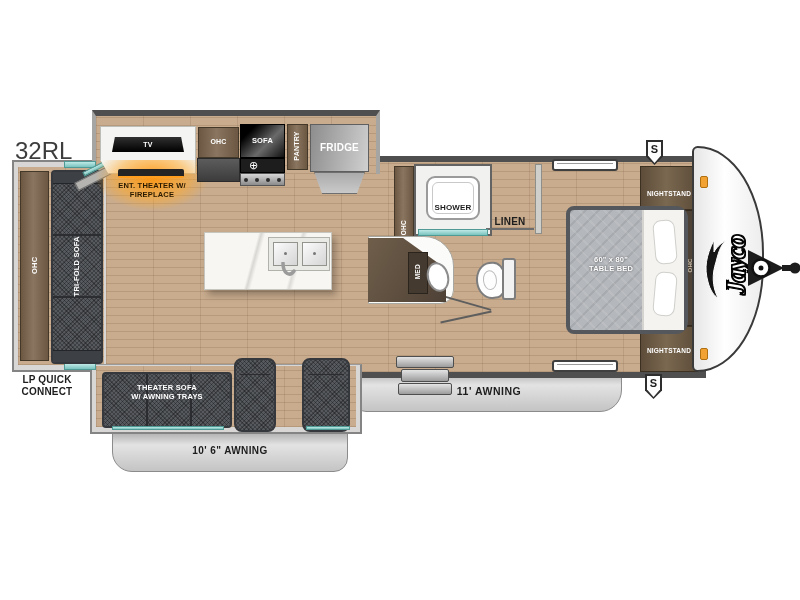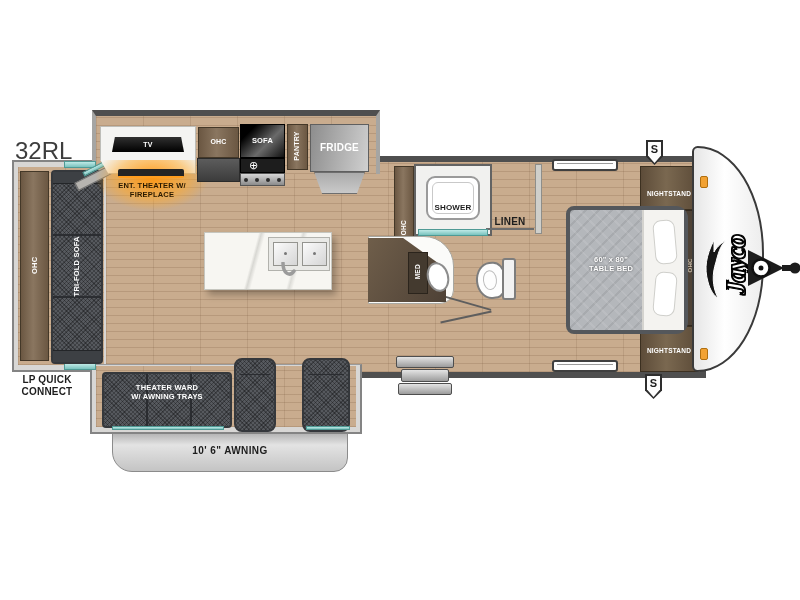--- a/index.html
+++ b/index.html
@@ -33,20 +33,23 @@
   .knobs{display:flex;justify-content:space-around;align-items:center;height:100%;}
   .knobs b{width:4px;height:4px;border-radius:50%;background:#2c2c2c;}
 </style>
 </head>
 <body>
 
 <div id="canvas">
 
   <div class="abs" style="left:15px;top:116px;font-size:24px;color:#3d3d3d;margin-top:21px;">32RL</div>
 
+  <div class="abs awning" style="left:356px;top:370px;width:266px;height:42px;z-index:1;border-radius:0 0 22px 10px;">
+    <span class="lbl dk" style="font-size:10.5px;letter-spacing:.5px;">11' AWNING</span>
+  </div>
   <div class="abs awning" style="left:112px;top:430px;width:236px;height:42px;z-index:1;border-radius:0 0 14px 20px;">
     <span class="lbl dk" style="font-size:10px;letter-spacing:.4px;">10' 6" AWNING</span>
   </div>
 
   <div class="abs wood" style="left:100px;top:156px;width:606px;height:222px;border:6px solid #4f4f4f;z-index:2;"></div>
 
   <div class="abs frame" style="left:12px;top:160px;width:94px;height:212px;z-index:3;border-right:none;"></div>
   <div class="abs wood" style="left:18px;top:167px;width:86px;height:198px;z-index:3;"></div>
   <div class="abs teal" style="left:64px;top:161px;width:32px;height:7px;z-index:4;"></div>
   <div class="abs teal" style="left:64px;top:363px;width:32px;height:7px;z-index:4;"></div>
@@ -167,21 +170,21 @@
       <i></i>
     </div>
 
   <div class="abs frame" style="left:90px;top:364px;width:272px;height:70px;z-index:3;border-top:1px solid #9a9a9a;"></div>
   <div class="abs wood" style="left:96px;top:366px;width:260px;height:61px;z-index:3;"></div>
   <div class="abs mesh" style="left:102px;top:372px;width:130px;height:56px;border:2px solid #35383c;border-radius:4px;z-index:4;">
     <div style="position:absolute;left:42px;top:0;width:2px;height:100%;background:#2a2c30;"></div>
     <div style="position:absolute;left:86px;top:0;width:2px;height:100%;background:#2a2c30;"></div>
   </div>
   <div class="abs lbl" style="left:100px;top:384px;width:134px;font-size:7.5px;z-index:5;">
-    <div>THEATER WARD</div>
+    <div>THEATER SOFA</div>
     <div>W/ AWNING TRAYS</div>
   </div>
   <div class="abs mesh" style="left:234px;top:358px;width:42px;height:74px;border:2px solid #35383c;border-radius:8px;z-index:4;">
     <div style="position:absolute;left:4px;top:14px;right:4px;height:1px;background:#2a2c30;"></div>
   </div>
   <div class="abs mesh" style="left:302px;top:358px;width:48px;height:74px;border:2px solid #35383c;border-radius:8px;z-index:4;">
     <div style="position:absolute;left:4px;top:14px;right:4px;height:1px;background:#2a2c30;"></div>
   </div>
   <div class="abs teal" style="left:112px;top:426px;width:112px;height:4px;z-index:5;"></div>
   <div class="abs teal" style="left:306px;top:426px;width:44px;height:4px;z-index:5;"></div>

